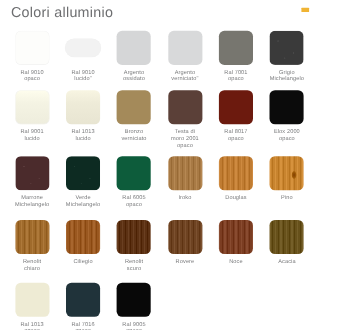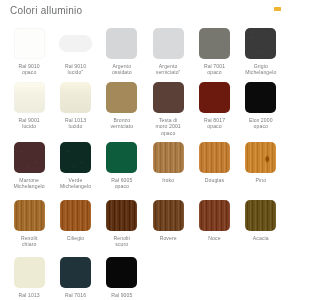--- a/index.html
+++ b/index.html
@@ -16,21 +16,21 @@
     background: #ffffff;
   }
 
   
   .header {
     position: relative;
     height: 22px;
     padding: 6px 10px 0 10px;
   }
   .header-title {
-    font-size: 10px;
+    font-size: 13px;
     color: #6d6e70;
     letter-spacing: 0.25px;
     line-height: 10px;
     white-space: nowrap;
   }
   .header-marker {
     position: absolute;
     top: 7px;
     right: 9px;
     width: 7px;

